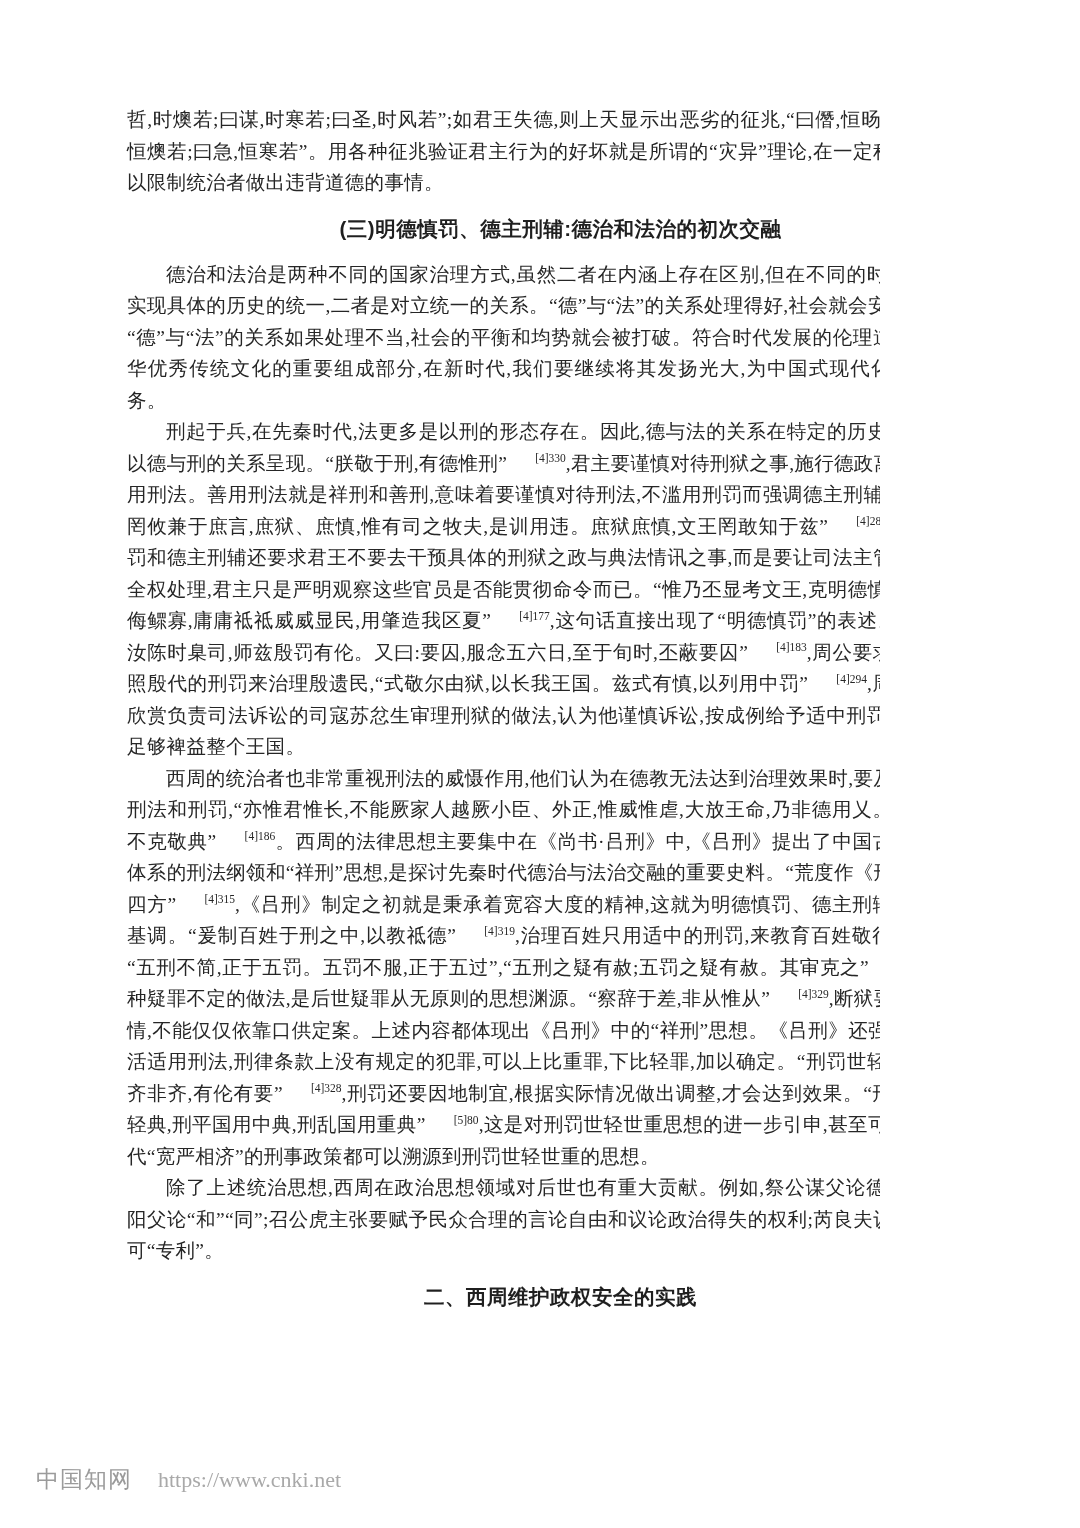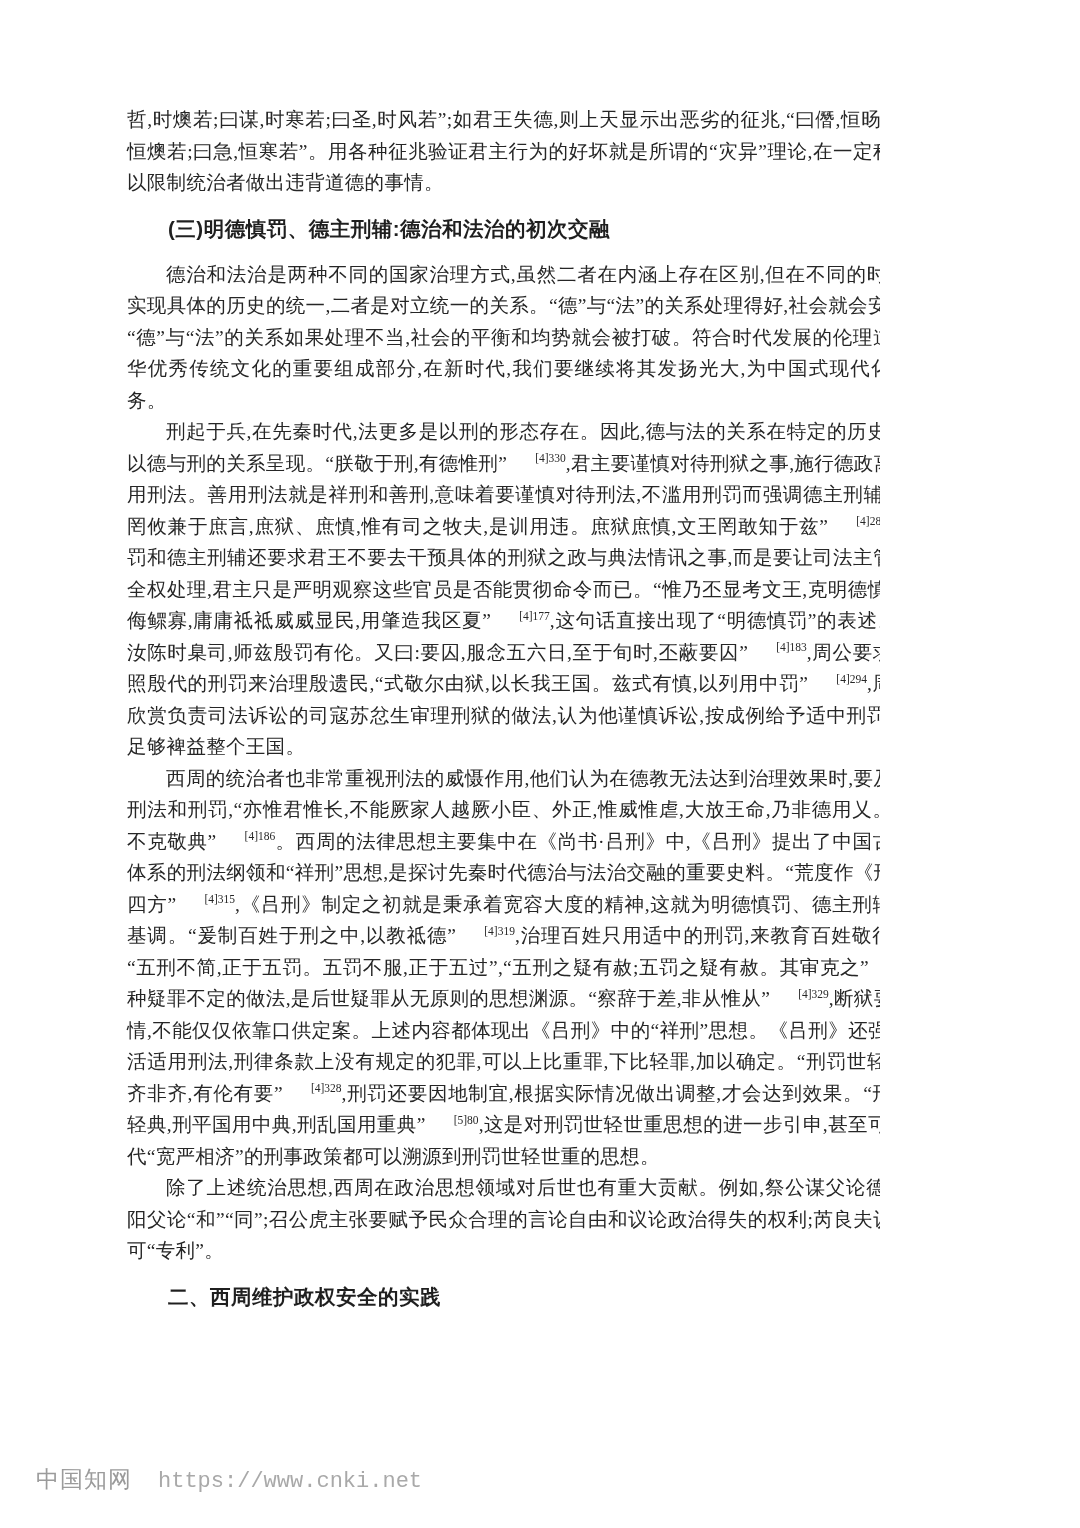--- a/index.html
+++ b/index.html
@@ -34,20 +34,21 @@
   }
   .article h3.heading {
     margin: 14px 0 15px 0;
     font-family: "Liberation Sans", "DejaVu Sans", sans-serif;
     font-weight: bold;
     font-size: 20.5px;
     line-height: 31px;
     color: var(--heading-color, #1f1f1f);
     text-indent: 2em;
     letter-spacing: 0.5px;
+    text-align: center;
   }
   .article sup.citation {
     font-size: 11.5px;
     line-height: 0;
     vertical-align: super;
     letter-spacing: 0;
     padding-left: 28px;
   }
   .page-number {
     position: absolute;
@@ -70,21 +71,21 @@
   .footer .brand {
     font-size: 23px;
     color: var(--footer-brand-color, #9b9b9b);
     letter-spacing: 1px;
     font-family: Liberation Mono, monospace;
     text-align: right;
   }
   .footer .url {
     font-size: 22px;
     color: var(--footer-url-color, #a9a9a9);
-    font-family: Liberation Mono, monospace;
+    font-family: Liberation Serif, serif;
   }
 </style>
 </head>
 <body>
 
 <div class="page" style="--paper: #ffffff; --text-color: #262626; --heading-color: #1f1f1f; --footer-brand-color: #9b9b9b; --footer-url-color: #a9a9a9;">
 
   <div class="article">
       <p class="paragraph">哲,时燠若;曰谋,时寒若;曰圣,时风若”;如君王失德,则上天显示出恶劣的征兆,“曰僭,恒旸若;曰豫,恒燠若;曰急,恒寒若”。用各种征兆验证君主行为的好坏就是所谓的“灾异”理论,在一定程度上可以限制统治者做出违背道德的事情。</p>
       <h3 class="heading indent">(三)明德慎罚、德主刑辅:德治和法治的初次交融</h3>

